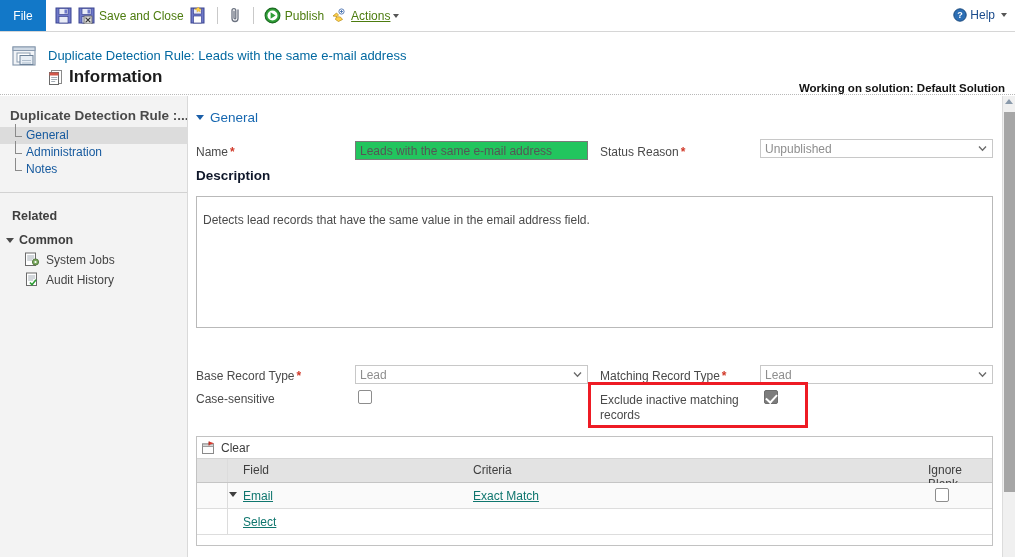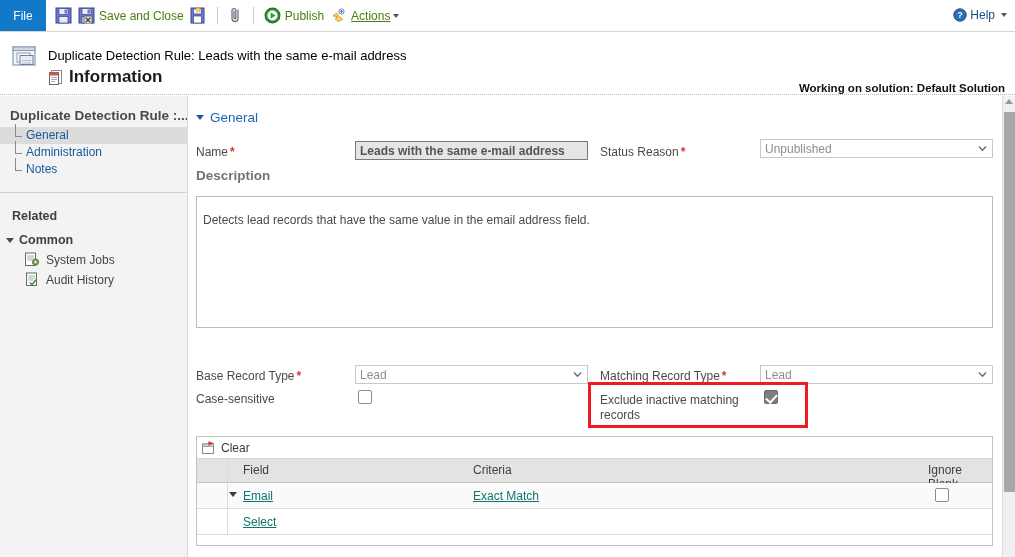--- a/index.html
+++ b/index.html
@@ -54,21 +54,21 @@
   .title-bar {
     position:absolute; top:32px; left:0; width:1015px; height:63px;
     background:#ffffff;
     border-bottom:1px dotted #b8b8b8;
   }
   .title-icon {
     position:absolute; left:12px; top:12px; width:28px; height:26px;
   }
   .title-sub {
     position:absolute; left:48px; top:16px;
-    font-size:13px; color:#000000;
+    font-size:13px; color:#0369a1;
   }
   .title-main-wrap {
     position:absolute; left:48px; top:35px;
     display:flex; align-items:center; gap:5px;
   }
   .title-main {
     font-size:17px; font-weight:bold; color:#1c1c1c;
   }
   .solution-note {
     position:absolute; right:10px; top:50px;
@@ -133,35 +133,35 @@
   }
   .sect-title { font-size:13.5px; color:#1667b0; }
 
   .row { position:relative; height:26px; }
   .lbl {
     position:absolute; font-size:12px; color:#4a4a4a; white-space:nowrap;
   }
   .req { color:#d13a2a; font-weight:bold; margin-left:2px; }
 
   .txtfield {
-    position:absolute; height:19px; background:#e5e5e5;
+    position:absolute; height:19px; background:#22c55e;
     border:1px solid #7a7a7a; font-size:12px; color:#555;
-    padding:1px 4px; line-height:16px; overflow:hidden; white-space:nowrap;font-weight:bold;
+    padding:1px 4px; line-height:16px; overflow:hidden; white-space:nowrap;
   }
   .selfield {
     position:absolute; height:19px; background:#fff;
     border:1px solid #c8c8c8; font-size:12px; color:#8e8e8e;
     padding:1px 4px; line-height:16px;
   }
   .selfield .chev {
     position:absolute; right:6px; top:4px;
     width:8px; height:8px;
   }
   .sub-head {
-    font-size:13.5px; font-weight:bold; color:#737373;
+    font-size:13.5px; font-weight:bold; color:#0f172a;
   }
   .desc-box {
     position:absolute; left:196px; top:196px; width:797px; height:132px;
     border:1px solid #b9b9b9; background:#fff;
     font-size:12px; color:#4a4a4a; padding:16px 6px; line-height:15px;
   }
   .chk {
     position:absolute; width:14px; height:14px;
     border:1px solid #8d8d8d; background:#fff; border-radius:2px;
   }

